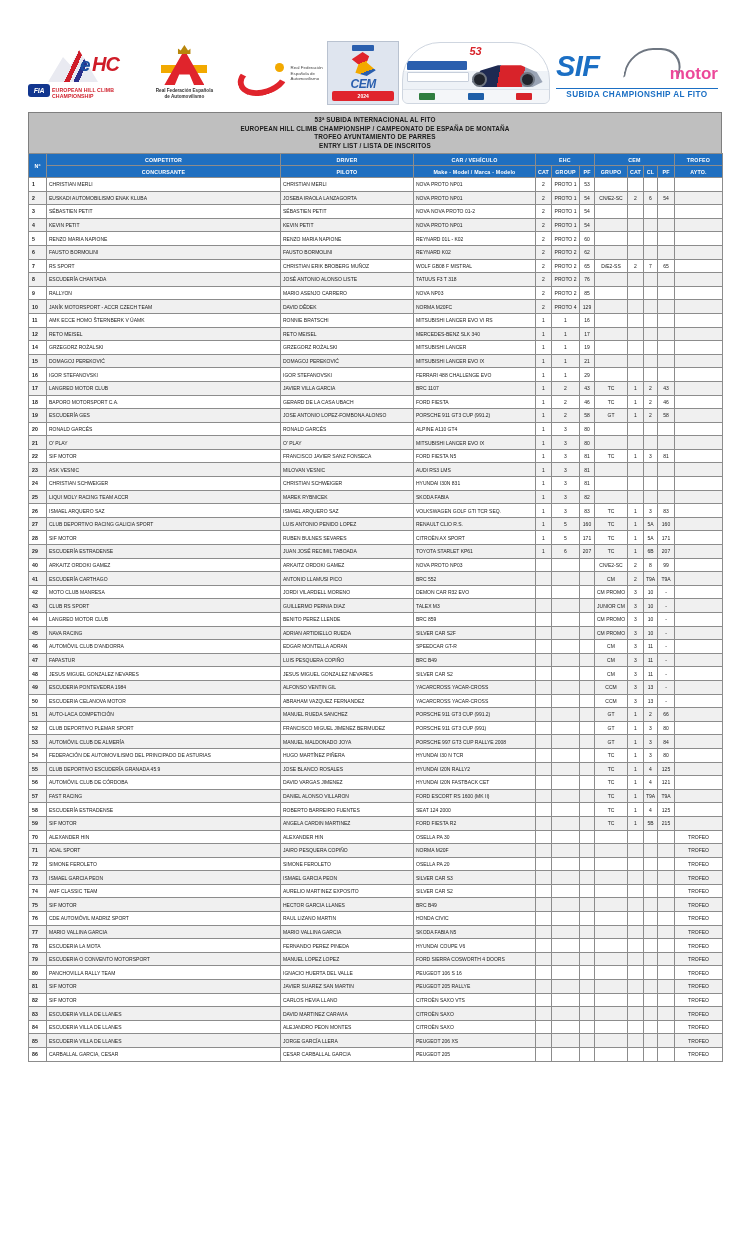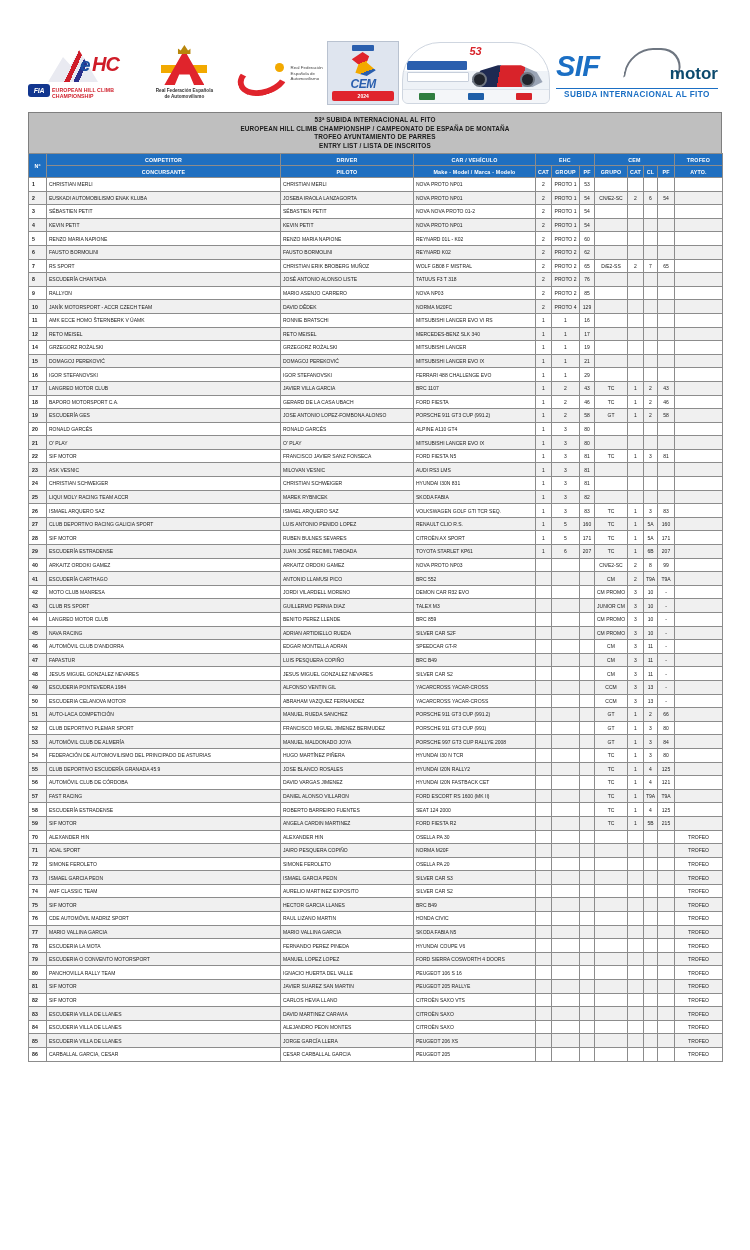--- a/index.html
+++ b/index.html
@@ -188,21 +188,21 @@
 
   
   .logo-sif { width: 170px; height: 50px; }
   .sif-word {
     position: absolute; left: 4px; top: 2px;
     font-size: 29px; font-weight: bold; font-style: italic; color: #1b6fc4;
     letter-spacing: -0.5px;
   }
   .sif-motor {
     position: absolute; right: 4px; top: 16px;
-    font-size: 17px; font-weight: bold; color: #0c4a6e;
+    font-size: 17px; font-weight: bold; color: #ec4899;
   }
   .sif-curve {
     position: absolute; left: 74px; top: 0px;
     width: 52px; height: 26px;
     border: 2.5px solid #6e7681;
     border-radius: 24px 24px 2px 2px;
     border-bottom-color: transparent;
     transform: skewX(-12deg);
   }
   .sif-rule {
@@ -348,21 +348,21 @@
           <i></i>
         </div>
       </div>
     </div>
 
     <div class="logo logo-sif">
       <div class="sif-curve"></div>
       <div class="sif-word">SIF</div>
       <div class="sif-motor">motor</div>
       <div class="sif-rule"></div>
-      <div class="sif-sub">SUBIDA INTERNACIONAL AL FITO</div>
+      <div class="sif-sub">SUBIDA CHAMPIONSHIP AL FITO</div>
     </div>
 
   </div>
 
   <div class="titleblock">
     <div>53ª SUBIDA INTERNACIONAL AL FITO</div>
     <div>EUROPEAN HILL CLIMB CHAMPIONSHIP / CAMPEONATO DE ESPAÑA DE MONTAÑA</div>
     <div>TROFEO AYUNTAMIENTO DE PARRES</div>
     <div>ENTRY LIST / LISTA DE INSCRITOS</div>
   </div>

